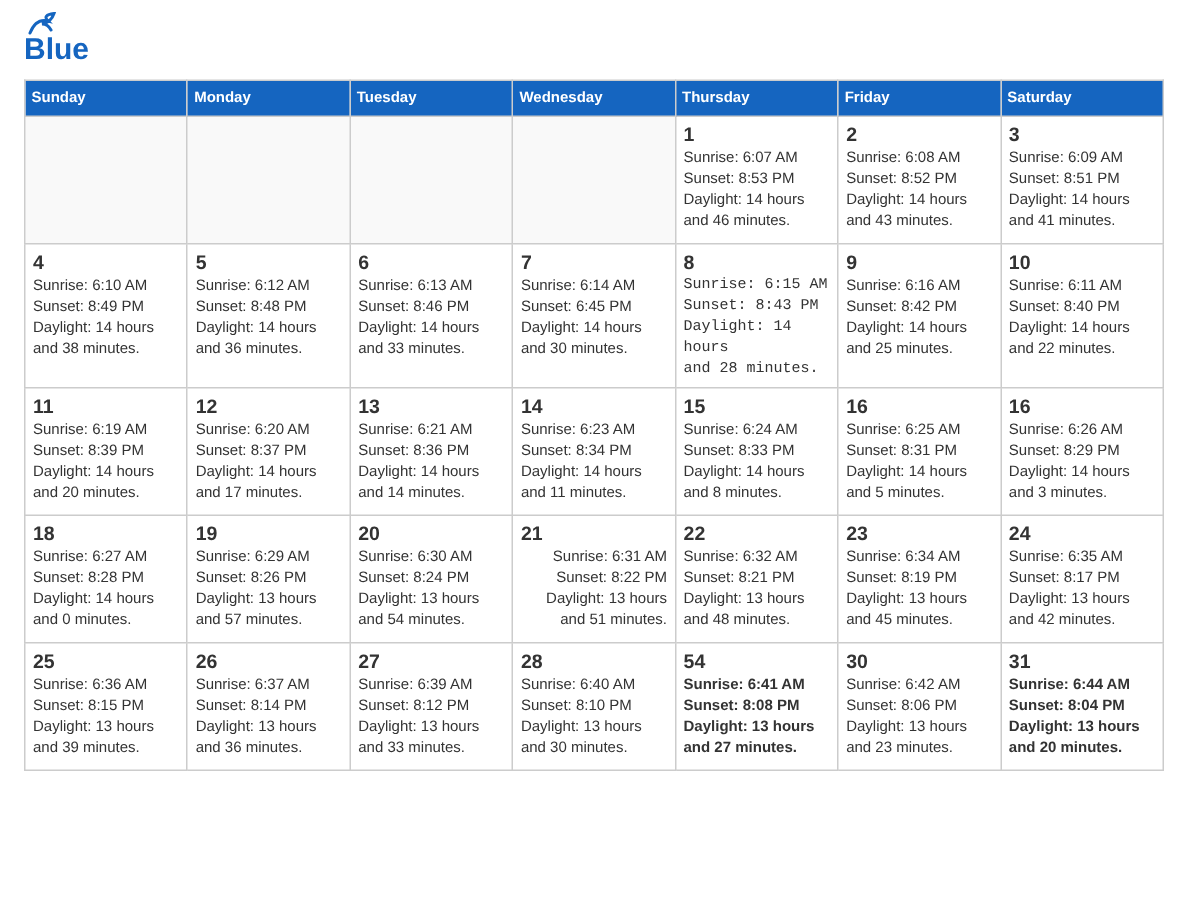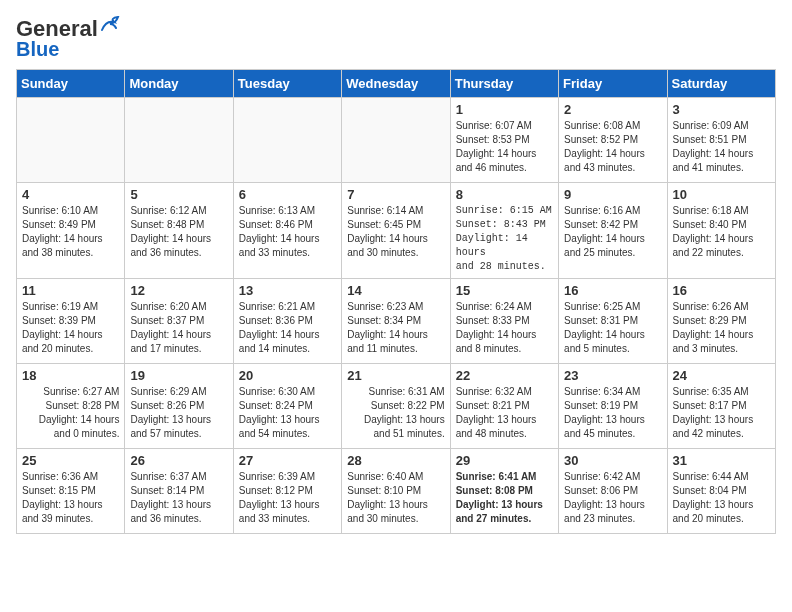--- a/index.html
+++ b/index.html
@@ -35,21 +35,21 @@
       color: #555;
     }
     .calendar-table {
       width: 100%;
       border-collapse: collapse;
       table-layout: fixed;
     }
     .calendar-table th {
       background-color: #1565c0;
       color: #fff;
-      font-size: 13px;
+      font-size: 10px;
       font-weight: bold;
       padding: 6px 4px;
       text-align: left;
       border: 1px solid #ccc;
     }
     .calendar-table td {
       border: 1px solid #ccc;
       vertical-align: top;
       padding: 4px 5px;
       font-size: 10.5px;
@@ -72,21 +72,20 @@
       color: #333;
     }
   </style>
 </head>
 <body>
 
 <div>
   <div class="header-section">
     <div class="logo">
       <div style="display:flex; align-items:center; gap:0;">
-        <span style="font-size:22px; font-weight:bold; color:#333;">General</span>
         <svg width="22" height="18" viewBox="0 0 22 18" style="margin-top:-8px; margin-left:2px;">
           <path d="M2,14 Q6,4 14,6 Q10,2 18,1 Q16,7 10,8 Q14,8 16,12" fill="none" stroke="#1565c0" stroke-width="2" stroke-linecap="round"></path>
         </svg>
       </div>
       <span style="font-size:20px; font-weight:bold; color:#1565c0; margin-top:-4px;">Blue</span>
     </div>
     <div class="title-section">
       <div class="month-title"></div>
       <div class="location-title"></div>
     </div>
@@ -170,21 +169,21 @@
           </td>
           <td>
             <span class="day-number">9</span>
             <div class="day-info" style="white-space: pre-line;">Sunrise: 6:16 AM
 Sunset: 8:42 PM
 Daylight: 14 hours
 and 25 minutes.</div>
           </td>
           <td>
             <span class="day-number">10</span>
-            <div class="day-info" style="white-space: pre-line;">Sunrise: 6:18 AM
+            <div class="day-info" style="white-space: pre-line;">Sunrise: 6:11 AM
 Sunset: 8:40 PM
 Daylight: 14 hours
 and 22 minutes.</div>
           </td>
         </tr>
         <tr>
           <td>
             <span class="day-number">11</span>
             <div class="day-info" style="white-space: pre-line;">Sunrise: 6:19 AM
 Sunset: 8:39 PM
@@ -230,21 +229,21 @@
             <span class="day-number">16</span>
             <div class="day-info" style="white-space: pre-line;">Sunrise: 6:26 AM
 Sunset: 8:29 PM
 Daylight: 14 hours
 and 3 minutes.</div>
           </td>
         </tr>
         <tr>
           <td>
             <span class="day-number">18</span>
-            <div class="day-info" style="white-space: pre-line; text-align: right;">Sunrise: 6:27 AM
+            <div class="day-info" style="white-space: pre-line;">Sunrise: 6:27 AM
 Sunset: 8:28 PM
 Daylight: 14 hours
 and 0 minutes.</div>
           </td>
           <td>
             <span class="day-number">19</span>
             <div class="day-info" style="white-space: pre-line;">Sunrise: 6:29 AM
 Sunset: 8:26 PM
 Daylight: 13 hours
 and 57 minutes.</div>
@@ -308,36 +307,36 @@
 and 33 minutes.</div>
           </td>
           <td>
             <span class="day-number">28</span>
             <div class="day-info" style="white-space: pre-line;">Sunrise: 6:40 AM
 Sunset: 8:10 PM
 Daylight: 13 hours
 and 30 minutes.</div>
           </td>
           <td>
-            <span class="day-number">29</span>
+            <span class="day-number">54</span>
             <div class="day-info" style="white-space: pre-line; font-weight: bold;">Sunrise: 6:41 AM
 Sunset: 8:08 PM
 Daylight: 13 hours
 and 27 minutes.</div>
           </td>
           <td>
             <span class="day-number">30</span>
             <div class="day-info" style="white-space: pre-line;">Sunrise: 6:42 AM
 Sunset: 8:06 PM
 Daylight: 13 hours
 and 23 minutes.</div>
           </td>
           <td>
             <span class="day-number">31</span>
-            <div class="day-info" style="white-space: pre-line;">Sunrise: 6:44 AM
+            <div class="day-info" style="white-space: pre-line; font-weight: bold;">Sunrise: 6:44 AM
 Sunset: 8:04 PM
 Daylight: 13 hours
 and 20 minutes.</div>
           </td>
         </tr>
       </tbody>
   </table>
 </div>
 
 </body></html>

